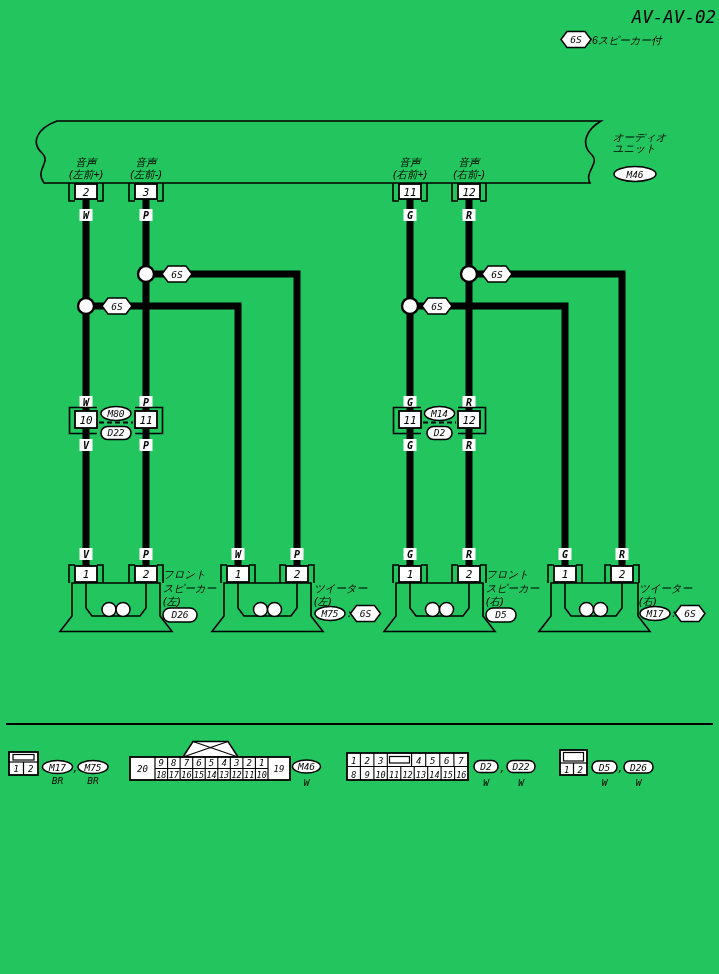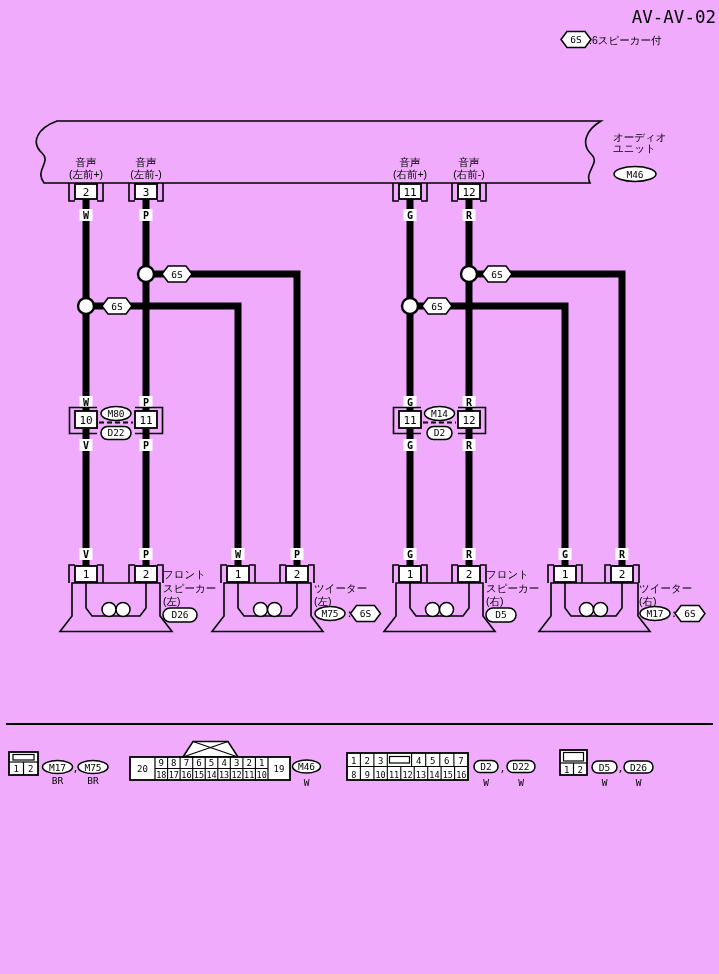--- a/index.html
+++ b/index.html
@@ -1,16 +1,16 @@
 <!DOCTYPE html>
 <html><head>
 <meta charset="utf-8">
 <style>
   html,body { margin:0; padding:0; background:#fff; }
-  #page { position:relative; width:719px; height:974px; background:#f0abfc; }
+  #page { position:relative; width:719px; height:974px; background:#22c55e;font-style:italic; }
   svg { display:block; }
   svg text { fill:#000; font-family:"DejaVu Sans Mono", monospace; }
   .jp  { font-family:"Liberation Sans","DejaVu Sans",sans-serif; font-size:10.5px; }
   .jpm { font-family:"Liberation Sans","DejaVu Sans",sans-serif; font-size:10.5px; text-anchor:middle; }
   .num  { font-size:11px; text-anchor:middle; }
   .numS { font-size:9px;  text-anchor:middle; }
   .numXS{ font-size:8.5px;text-anchor:middle; }
   .wl  { font-size:10px; font-weight:bold; text-anchor:middle; }
   .tag { font-size:9.5px; text-anchor:middle; }
   .sep { font-size:10px; text-anchor:middle; }

